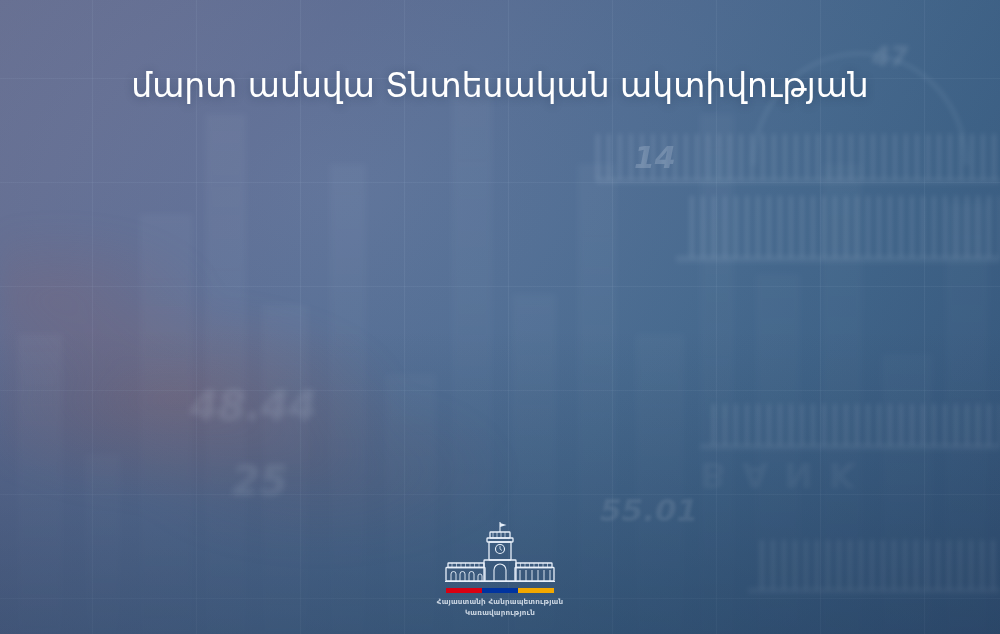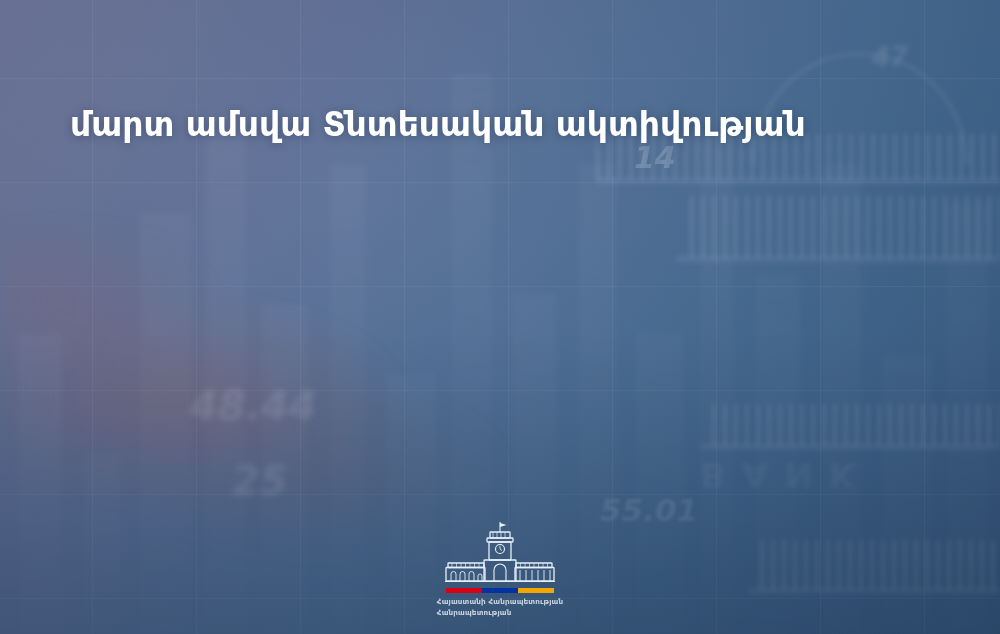--- a/index.html
+++ b/index.html
@@ -123,27 +123,27 @@
     margin-top: 84px;
     font-size: 104px;
     line-height: 1;
     font-weight: 800;
     color: #ffffff;
     letter-spacing: -2px;
     text-shadow: 0 2px 14px rgba(20,40,70,0.30);
   }
 
   #headline-caption {
-    margin-top: 103px;
+    margin-top: 64px;
     width: 860px;
-    text-align: left;
+    text-align: center;
     color: #ffffff;
     font-size: 33px;
     line-height: 1.36;
-    font-weight: 700;
+    font-weight: 400;
     text-shadow: 0 1px 9px rgba(20,40,70,0.35);
   }
   #headline-caption .cap-line { display: block; }
 
   
   #emblem {
     position: absolute;
     left: 50%;
     transform: translateX(-50%);
     bottom: 16px;
@@ -156,21 +156,21 @@
   #emblem-flag {
     margin-top: 3px;
     width: 108px;
     height: 5px;
     display: flex;
     overflow: hidden;
   }
   #emblem-flag span { flex: 1 1 33.33%; height: 100%; display: block; }
   #emblem-text {
     margin-top: 4px;
-    text-align: left;
+    text-align: center;
     color: rgba(236,242,250,0.80);
     font-size: 7.2px;
     line-height: 1.45;
     font-weight: 600;
     letter-spacing: 0.15px;
   }
   #emblem-text span { display: block; }
 </style>
 </head>
 <body>
@@ -285,18 +285,18 @@
       </svg>
 
       <div id="emblem-flag">
         <span style="background:#d90012;"></span>
         <span style="background:#0033a0;"></span>
         <span style="background:#f2a800;"></span>
       </div>
 
       <div id="emblem-text">
         <span>Հայաստանի Հանրապետության</span>
-        <span>Հանրապետության</span>
+        <span>Կառավարություն</span>
       </div>
 
     </div>
   </div>
 </div>
 
 </body></html>

